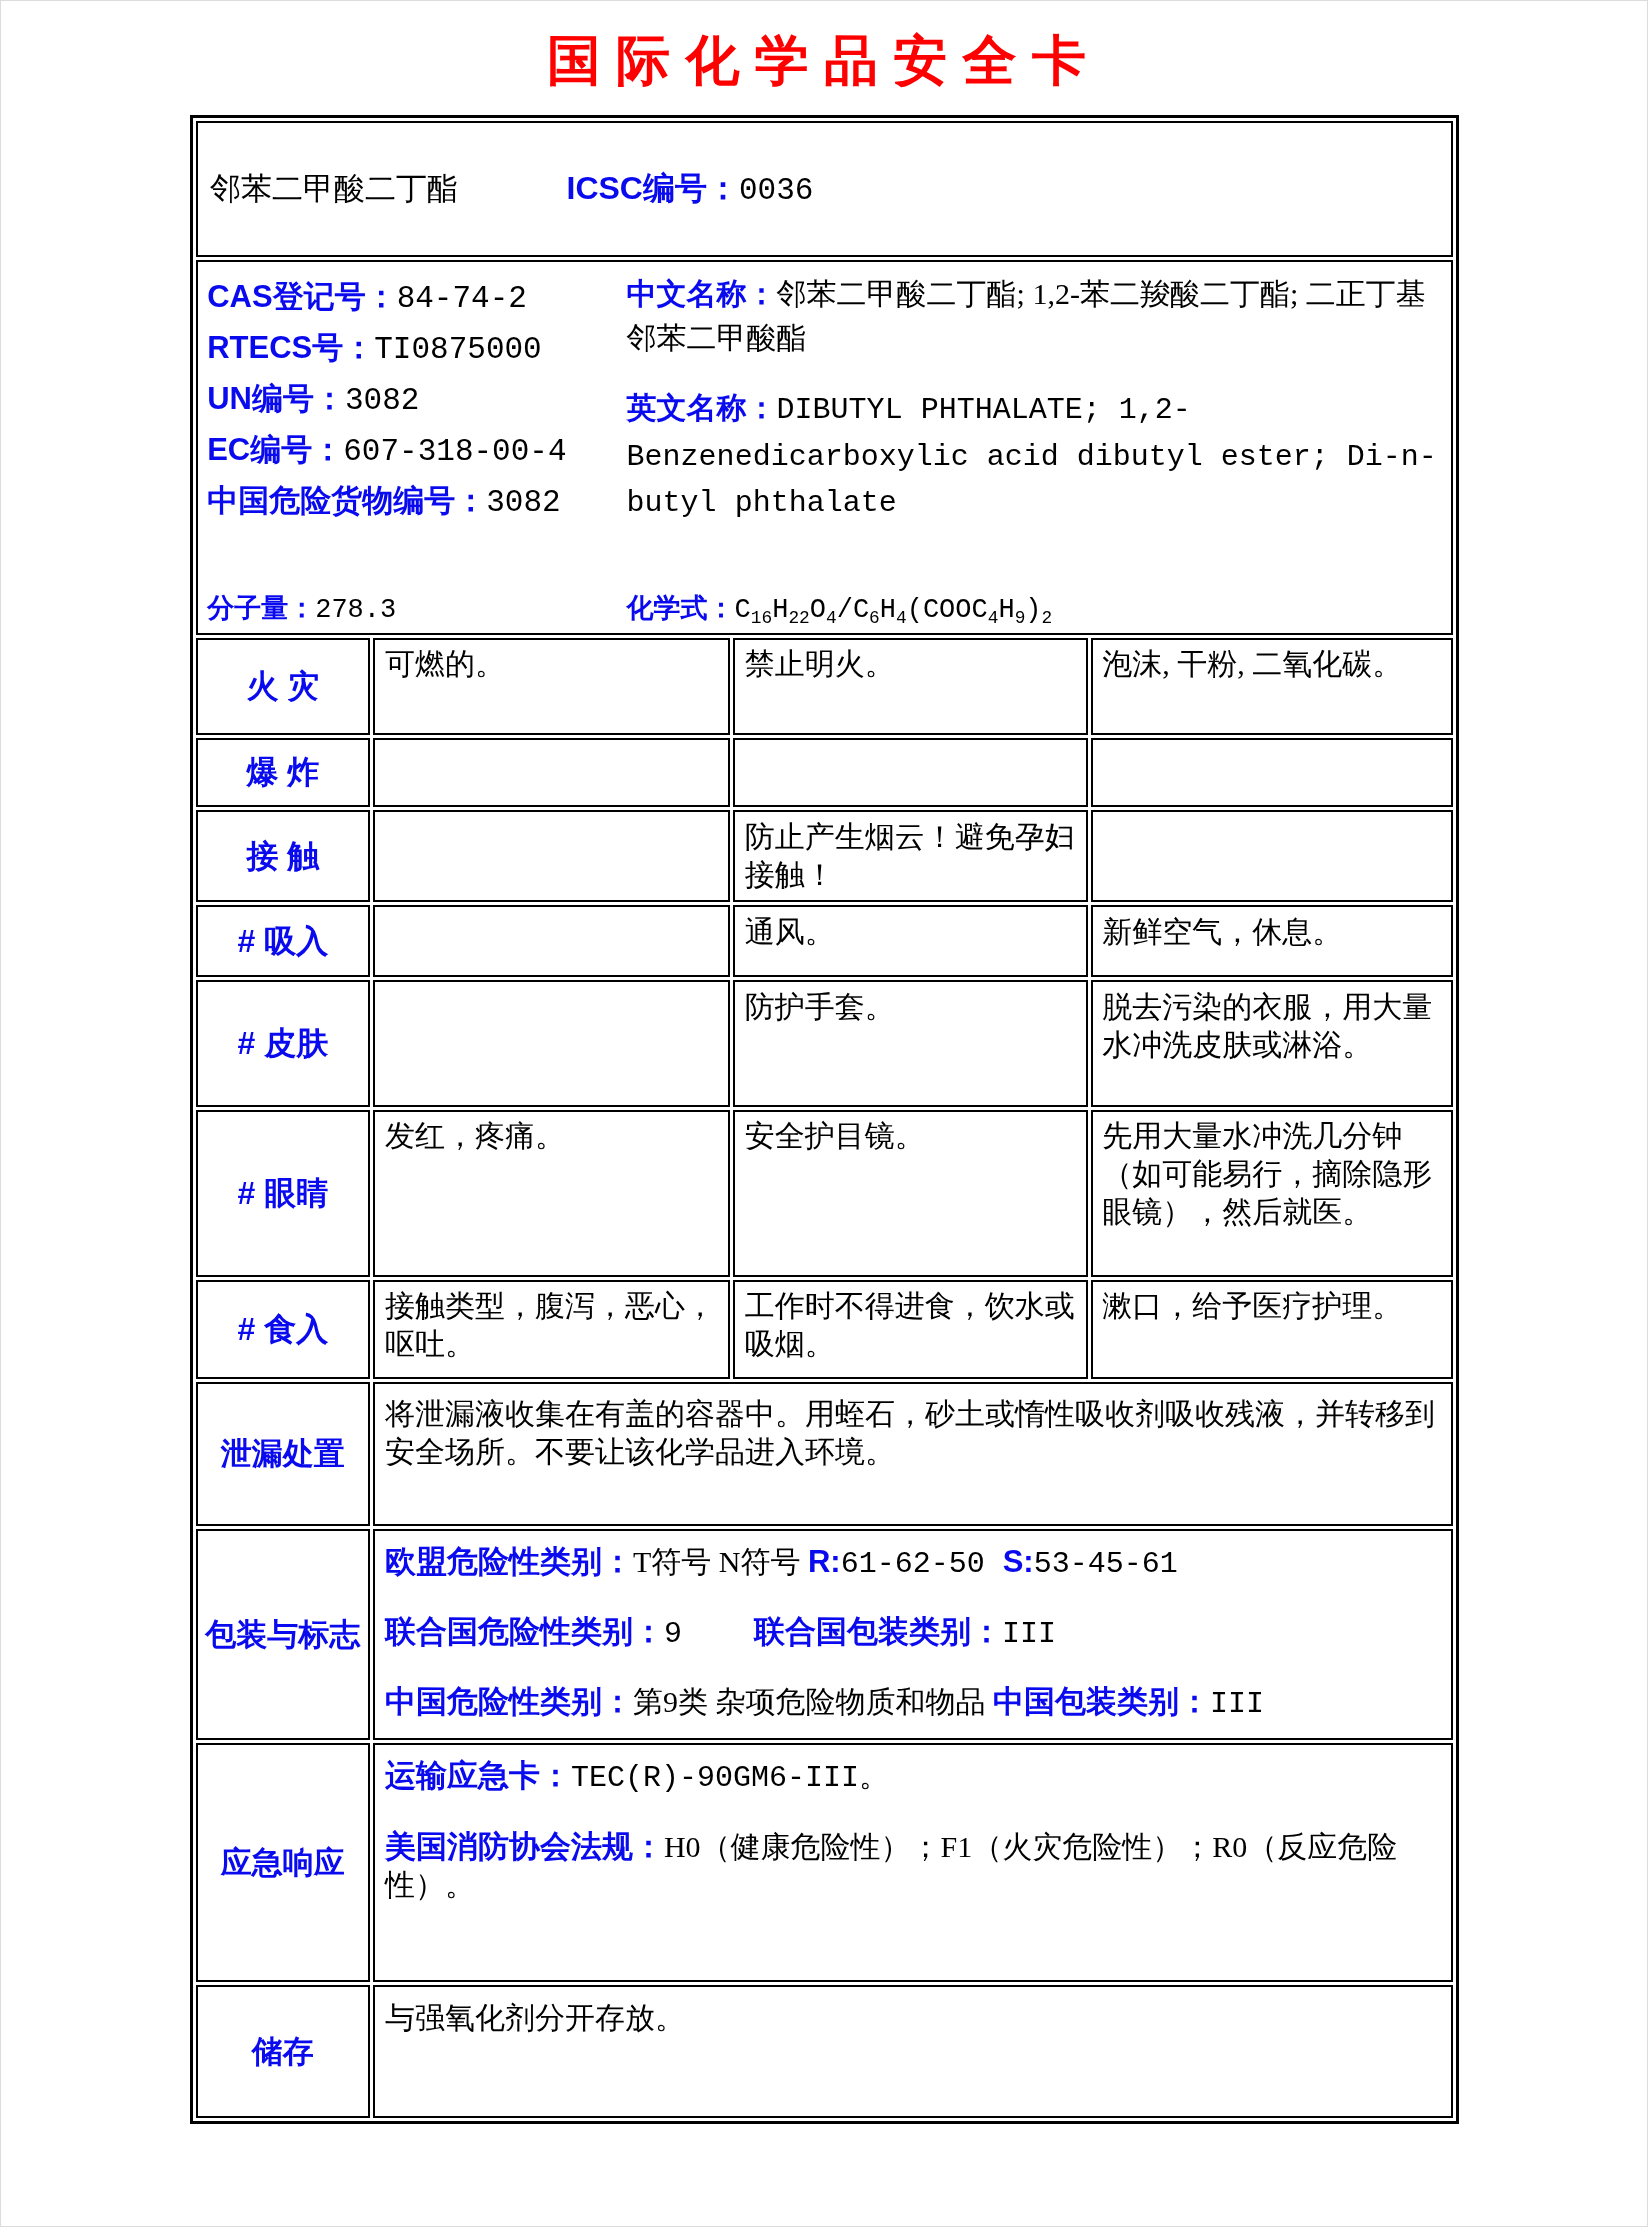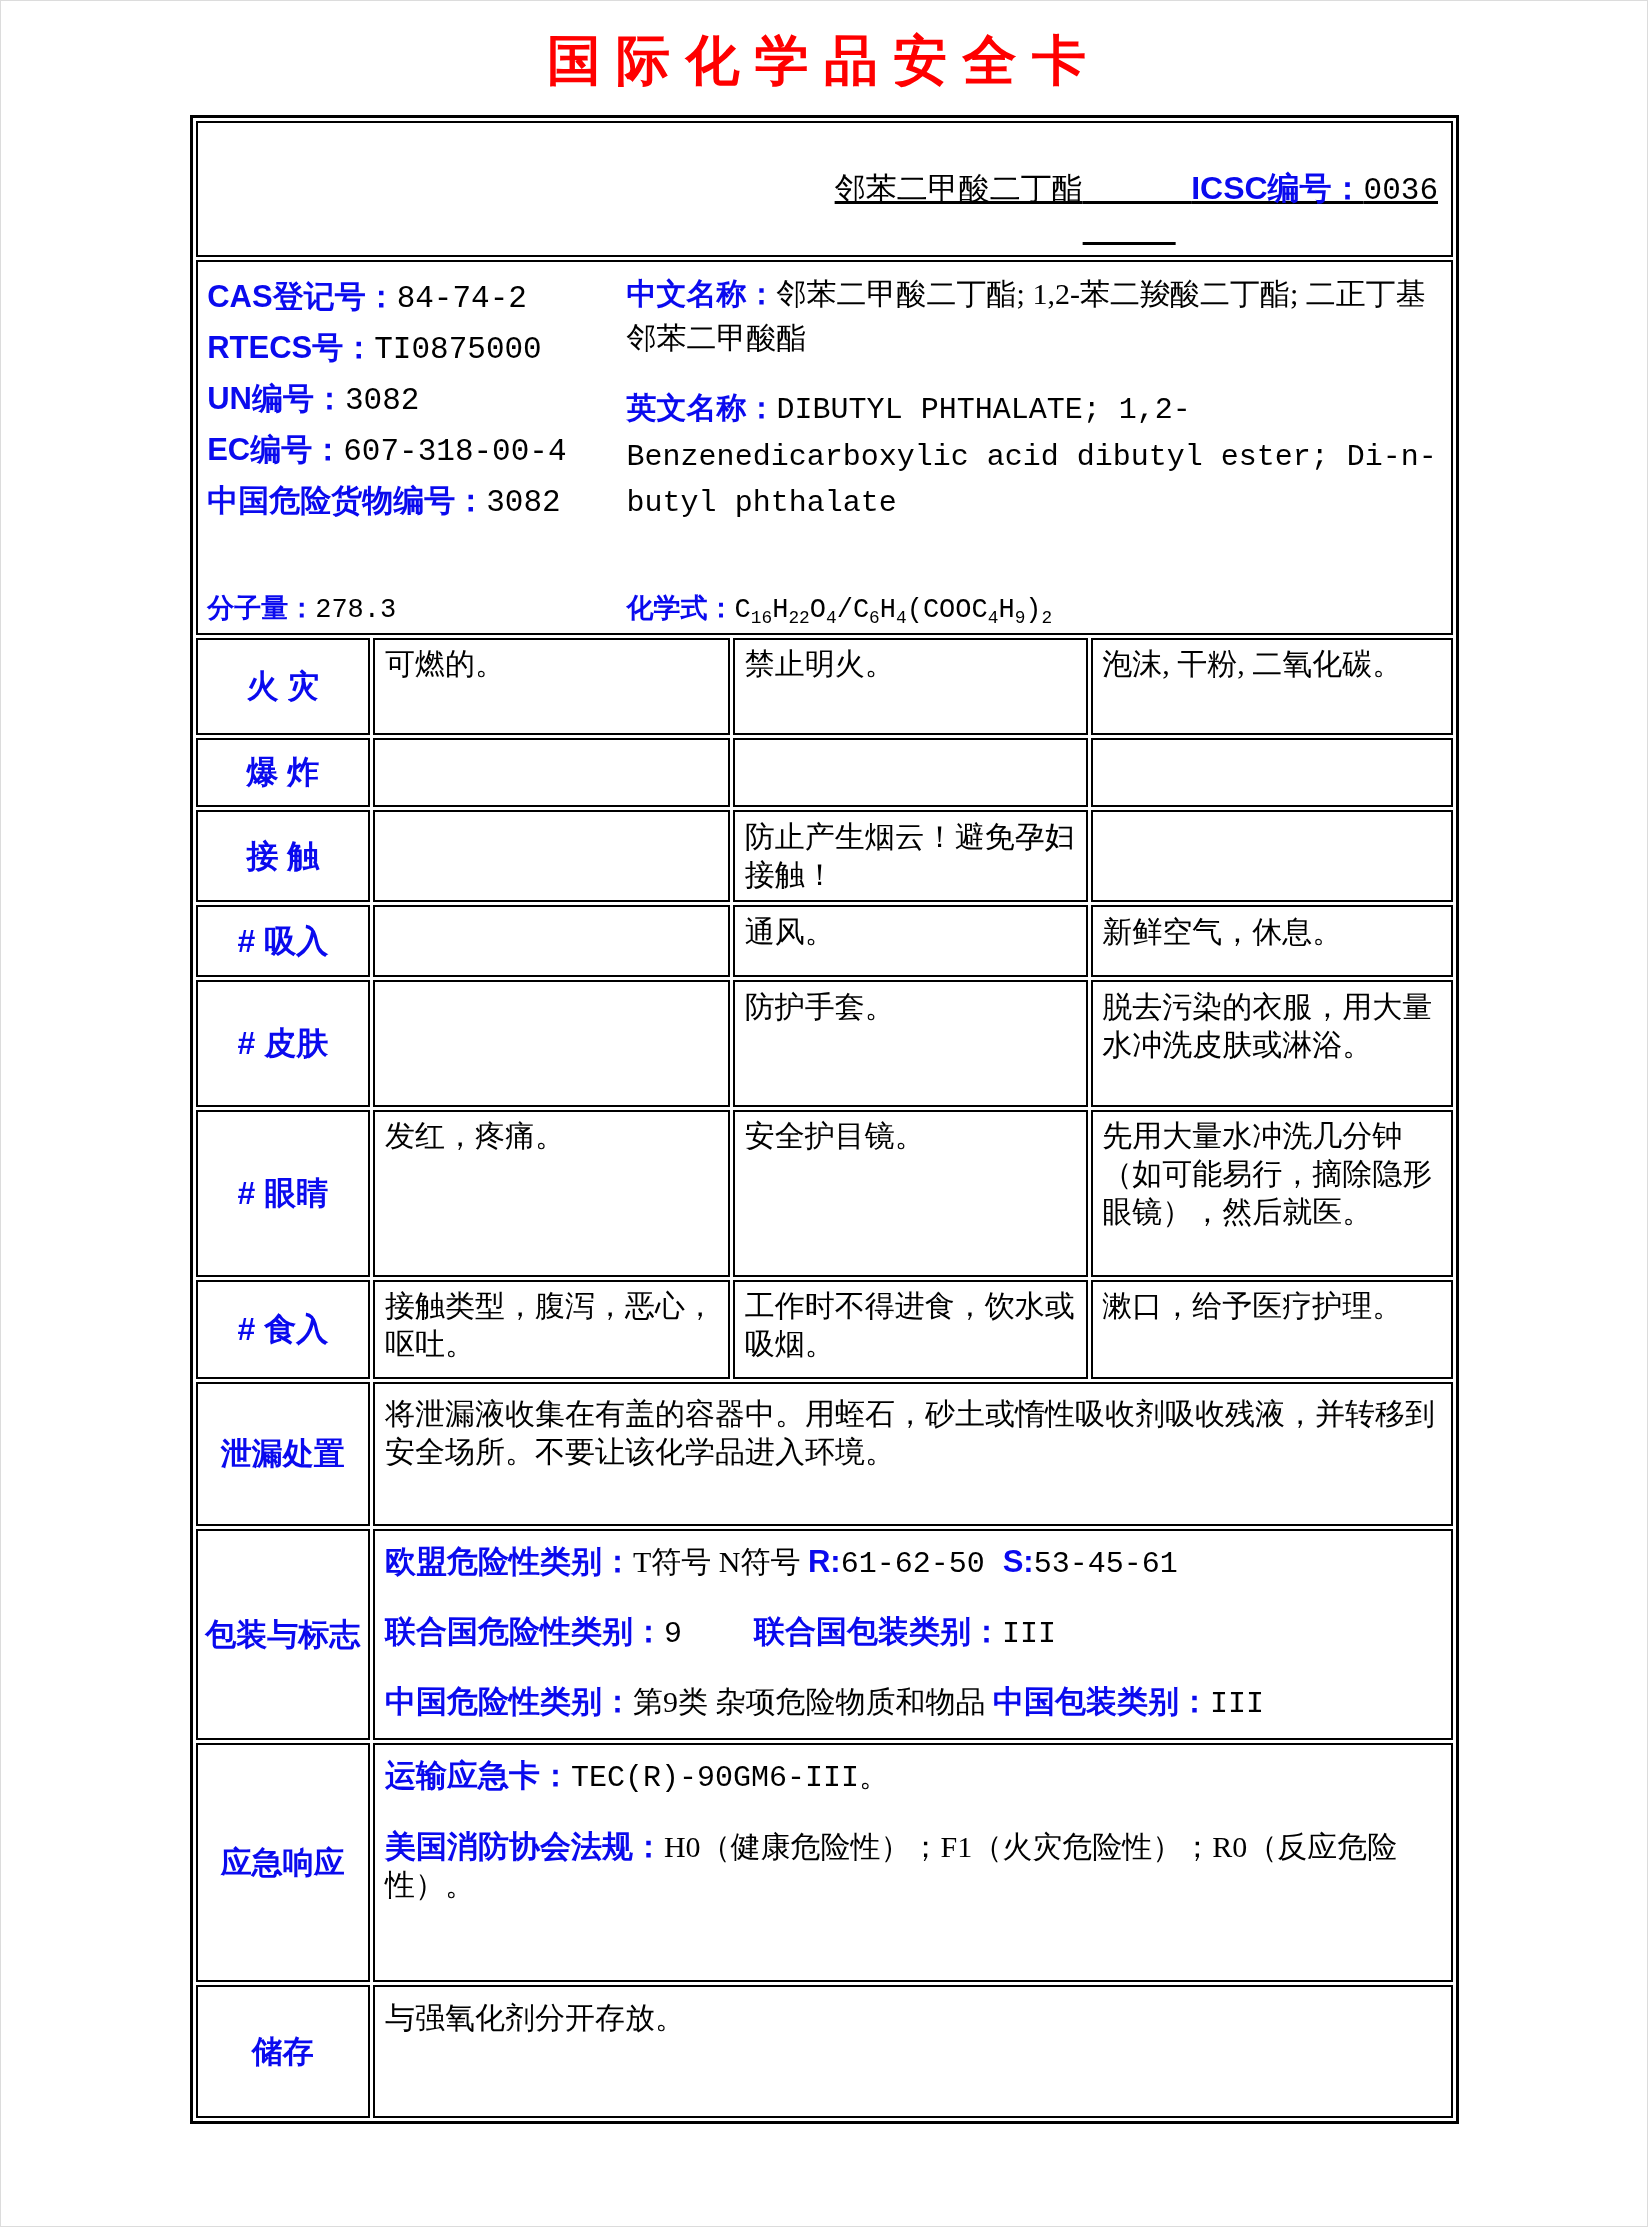--- a/index.html
+++ b/index.html
@@ -15,22 +15,22 @@
   td,th{border:2.1px solid #000;background:#fff;vertical-align:top;
         padding:5.6px 9.7px;font-size:30px;line-height:1.27;overflow:hidden;
         word-break:break-word;}
   span{white-space:pre-wrap;}
   .lbl{color:#0a0aee;font-weight:700;
        font-family:"Liberation Sans","DejaVu Sans",sans-serif;}
   .val{font-family:"Liberation Mono","DejaVu Sans Mono",monospace;}
   .txt{font-family:"Liberation Serif","DejaVu Serif",serif;}
   
   .head-cell{height:61px;vertical-align:middle;}
-  .head-flex{display:flex;justify-content:flex-end;align-items:center;
-             padding:0 2.8px;font-size:31px;text-decoration:underline;}
+  .head-flex{display:flex;justify-content:flex-start;align-items:center;
+             padding:0 2.8px;font-size:31px;}
   .head-flex .lbl{font-size:32px;}
   
   .info-cell{height:348px;}
   .info-flex{display:flex;}
   .info-left{width:34%;}
   .info-right{width:66%;}
   .id-line{margin:9.7px 0;font-size:31px;}
   .id-line .lbl{font-size:31px;}
   .name-block{margin:4.2px 0 26.5px;line-height:1.46;}
   .name-block .lbl{font-size:30px;}

